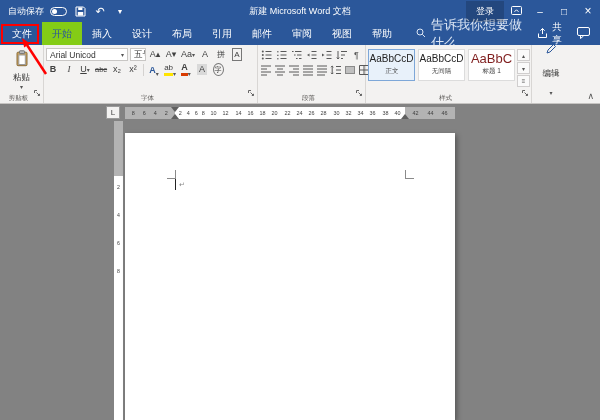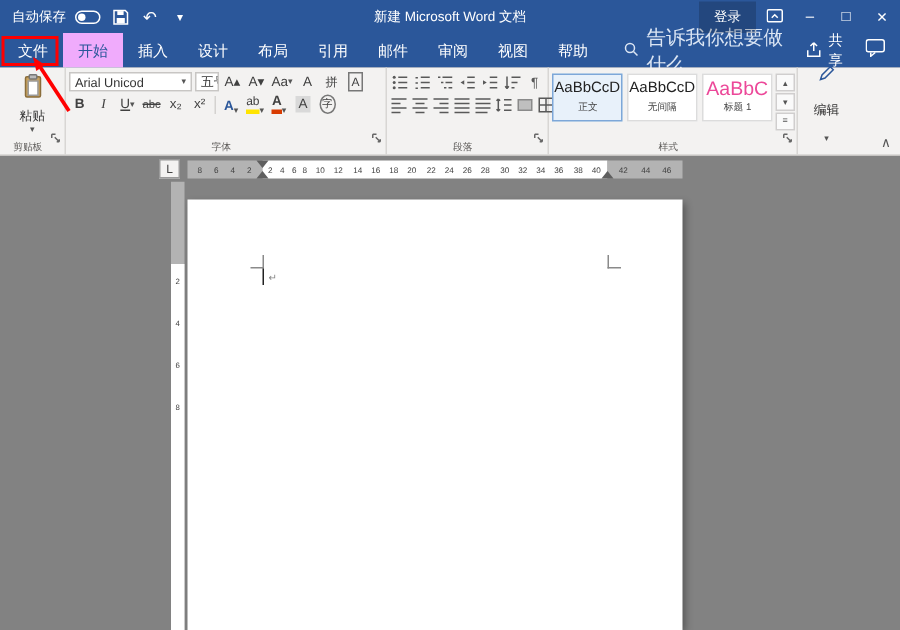--- a/index.html
+++ b/index.html
@@ -14,21 +14,21 @@
   .knob{width:5px;height:5px;border-radius:50%;background:#fff}
   .tb-ic{display:inline-flex;align-items:center;justify-content:center;min-width:14px;height:18px}
   .tb-title{position:absolute;left:0;right:0;text-align:center;font-size:9px;color:#fff}
   .tb-right{margin-left:auto;display:flex;align-items:center;z-index:2}
   .signin{background:rgba(0,0,0,.18);padding:4px 10px;font-size:9px}
   .winbtn{width:24px;height:22px;display:inline-flex;align-items:center;justify-content:center;font-size:10px}
 
   
   .tabrow{height:23px;background:#2b579a;display:flex;align-items:stretch;color:#fff;font-size:10px;padding-left:2px;position:relative}
   .tab{padding:0 10px;display:flex;align-items:center;white-space:nowrap}
-  .tab.active{background:#f0abfc;color:#2b579a}
+  .tab.active{background:#84cc16;color:#2b579a}
   .tab-search{display:flex;align-items:center;gap:5px;margin-left:14px;color:#dce6f4;font-size:13px}
   .tab-share{margin-left:auto;display:flex;align-items:center;gap:4px;font-size:9.5px;padding:0 6px}
   .comment-wrap{display:flex;align-items:center;padding:0 10px 0 4px}
 
   
   .ribbon{height:59px;background:#f3f2f1;border-bottom:1px solid #c6c4c2;display:flex;position:relative;box-sizing:border-box}
   .group{position:relative;border-right:1px solid #d8d6d4;box-sizing:border-box;padding:2px 2px 11px 2px}
   .glabel{position:absolute;bottom:0;left:0;right:6px;text-align:center;font-size:9px;transform:scale(.72);transform-origin:center bottom;color:#5f5d5b;white-space:nowrap}
   .launcher{position:absolute;right:2px;bottom:2px}
   .g-clip{width:44px}.g-font{width:214px}.g-par{width:108px}.g-sty{width:166px}.g-edit{width:38px;border-right:none}
@@ -49,21 +49,21 @@
   .shad{background:#d9d9d9;padding:0 2px}
   .encl{border:1px solid #777;border-radius:50%;font-size:7px;padding:0 1px}
   .abox{border:1px solid #777;font-size:8px;padding:0 1.5px}
   .vd{width:1px;height:12px;background:#d4d2d0;margin:0 1px}
   .pbtn{width:13px;height:13px;display:inline-flex;align-items:center;justify-content:center;color:#595959}
   .pbtn svg{display:block}
   .cards{display:flex;gap:3px;align-items:flex-start;margin-top:2px}
   .card{width:47px;height:32px;background:#fff;border:1px solid #dcdcdc;display:flex;flex-direction:column;align-items:center;justify-content:center;box-sizing:border-box}
   .card.selected{border-color:#7da7d8;background:#e8f1fa}
   .card .prev{font-size:10px;color:#222;line-height:12px;white-space:nowrap}
-  .card.h1 .prev{font-size:13px;color:#ec4899;line-height:13px}
+  .card.h1 .prev{font-size:13px;color:#7f1d1d;line-height:13px}
   .card .nm{font-size:9px;color:#444;transform:scale(.72);white-space:nowrap}
   .sstrip{display:flex;flex-direction:column;gap:1px;margin-left:2px;margin-top:2px}
   .sstrip .sb{width:11px;height:10px;border:1px solid #d0cece;background:#fafafa;display:flex;align-items:center;justify-content:center;font-size:6px;color:#555}
   .edit-btn{display:flex;flex-direction:column;align-items:center;justify-content:center;height:44px;gap:11px;color:#333;font-size:8.5px}
   .collapse{position:absolute;right:6px;bottom:2px;font-size:9px;color:#555}
 
   
   .rulerrow{height:17px;background:#828282;position:relative}
   .tabsel{position:absolute;left:106px;top:2px;width:14px;height:13px;background:#f3f2f1;border:1px solid #9a9a9a;box-sizing:border-box;display:flex;align-items:center;justify-content:center;font-size:8px;color:#444}
   .h-ruler{position:absolute;left:125px;top:3px;width:330px;height:12px;display:flex}

